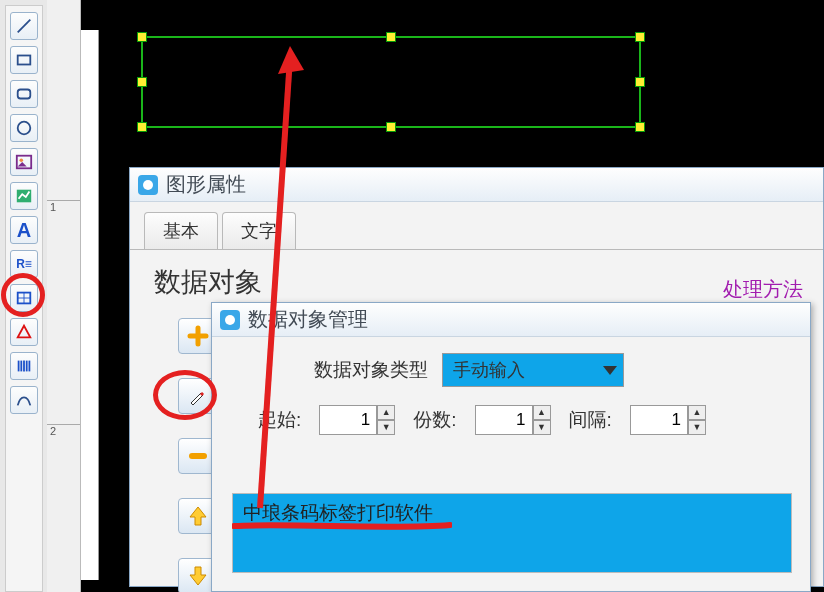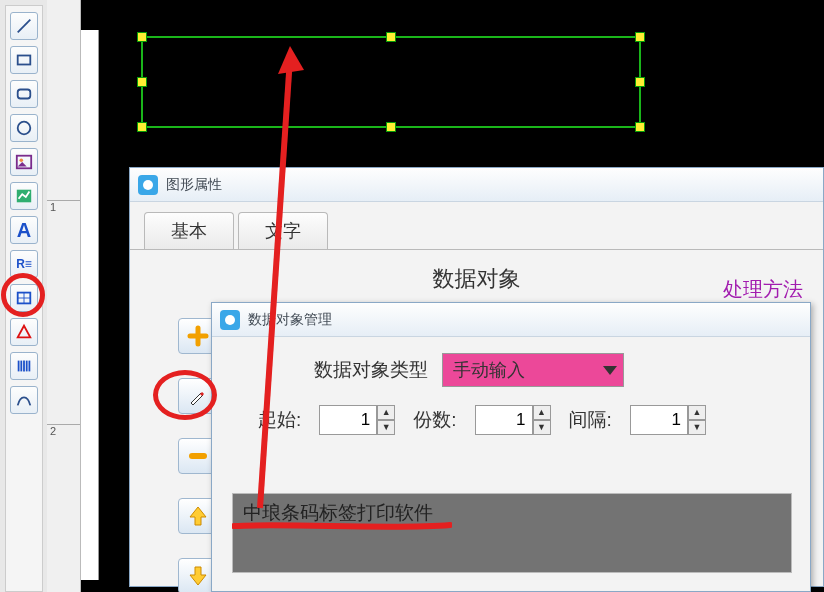--- a/index.html
+++ b/index.html
@@ -39,64 +39,64 @@
 
   
   .dlg {
     position:absolute; background:#f3f3f3; border:1px solid #8aa8c6;
     box-shadow: 2px 2px 6px rgba(0,0,0,.3);
   }
   .dlg1 { left:129px; top:167px; width:695px; height:420px; }
   .dlg-title {
     height:34px; background:linear-gradient(#fefefe,#e6eef6);
     display:flex; align-items:center; gap:8px; padding:0 8px;
-    font-size:14px; color:#424b55; border-bottom:1px solid #c9d5e1;
+    font-size:20px; color:#424b55; border-bottom:1px solid #c9d5e1;
   }
   .tabs { display:flex; align-items:flex-end; padding:10px 14px 0 14px; gap:4px; border-bottom:1px solid #b9b9b9;}
   .tab {
-    padding:6px 26px; font-size:18px; color:#333;
+    padding:6px 18px; font-size:18px; color:#333;
     border:1px solid #b9b9b9; border-bottom:none;
     background:linear-gradient(#fdfdfd,#eaeaea);
     border-radius:4px 4px 0 0; cursor:pointer;
   }
   .tab.active { background:#fff; position:relative; top:1px; }
   .dlg1 .body { padding:14px 24px; }
-  .section-label { font-size:22px; color:#333;text-align:center; }
+  .section-label { font-size:27px; color:#333; }
   .proc-label { position:absolute; right:20px; top:108px; font-size:20px; color:#a21caf;}
   .op-col { position:absolute; left:48px; top:150px; width:46px; display:flex; flex-direction:column; gap:24px;}
   .op-btn {
     width:40px; height:36px; border:1px solid #9fb7cf; border-radius:4px;
     background:linear-gradient(#fff,#dbe7f3);
     display:flex; align-items:center; justify-content:center; font-size:22px; cursor:pointer;
   }
   .op-btn.plus{ color:#f2a000;}
   .op-btn.edit{}
   .op-btn.minus{ color:#f2a000; font-weight:bold;}
   .op-btn.up{ color:#f2a000;}
   .op-btn.down{ color:#f2a000;}
 
   
   .dlg2 { left:211px; top:302px; width:600px; height:290px; background:#f3f3f3;}
   .dlg2 .row { display:flex; align-items:center; gap:14px; font-size:19px; color:#333; padding:16px 22px 0 22px;}
   .select-box {
-    background:#ec4899; border:1px solid #999; width:182px; height:34px;
+    background:#0ea5e9; border:1px solid #999; width:182px; height:34px;
     display:flex; align-items:center; justify-content:space-between; padding:0 6px 0 10px;
     font-size:18px; cursor:pointer;
   }
   .caret-down { width:0;height:0;border-left:7px solid transparent;border-right:7px solid transparent;border-top:9px solid #333;}
   .num-input { display:flex; align-items:center;}
   .num-input input{
     width:58px; height:30px; border:1px solid #999; background:#fff; text-align:right;
     padding-right:6px; font-size:17px;
   }
   .spin { display:flex; flex-direction:column;}
   .spin div{ width:18px; height:15px; border:1px solid #999; background:#eee; font-size:9px; line-height:13px; text-align:center; cursor:pointer;}
   .result-box {
     position:absolute; left:20px; top:190px; width:560px; height:80px;
-    background:#737373; border:1px solid #bbb; padding:6px 10px; font-size:19px; color:#222;
+    background:#0ea5e9; border:1px solid #bbb; padding:6px 10px; font-size:19px; color:#222;
   }
 
   
   .red-circle { position:absolute; border:5px solid #e42020; border-radius:50%; pointer-events:none; }
   .red-1 { left:1px; top:273px; width:44px; height:44px; }
   .red-2 { left:153px; top:370px; width:64px; height:50px; }
   .arrow { position:absolute; left:140px; top:38px; width:200px; height:480px; pointer-events:none; }
   .underline-red { position:absolute; left:232px; top:521px; width:220px; height:10px; pointer-events:none;}
 
   .blue-chip{ width:20px;height:20px;background:#3aa7e8;border-radius:4px; display:flex;align-items:center;justify-content:center;}

